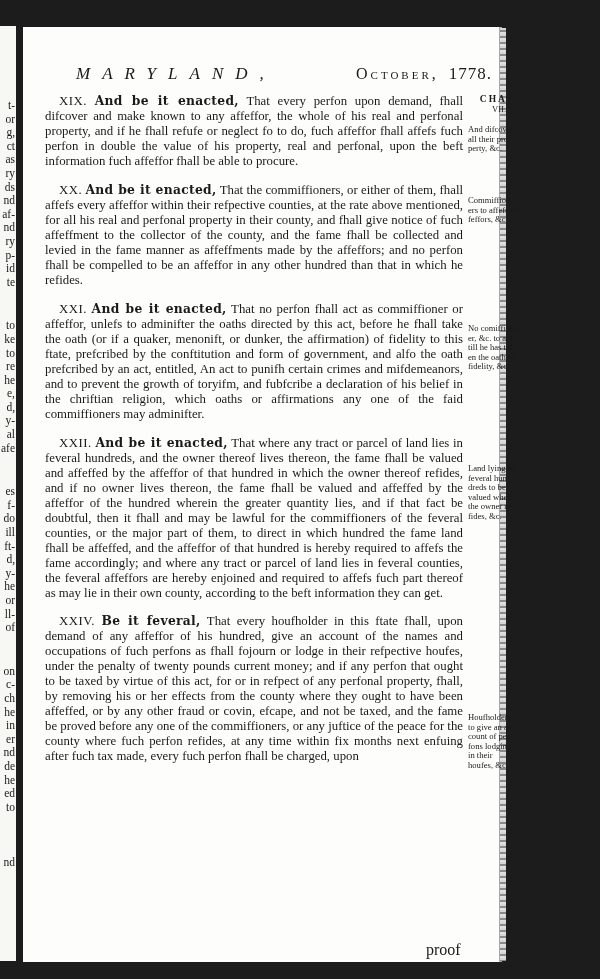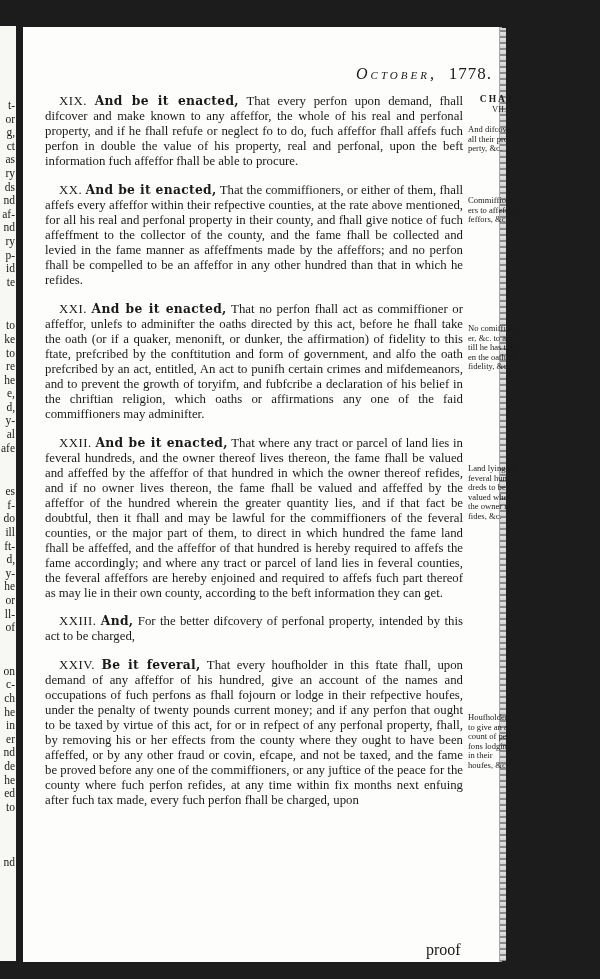--- a/index.html
+++ b/index.html
@@ -21,21 +21,21 @@
     .page-right-edge {
       position: absolute; left: 500px; top: 28px; width: 6px; height: 933px;
       background: repeating-linear-gradient(180deg, #d6d6d6 0 2px, #8a8a8a 2px 4px, #e0e0e0 4px 6px);
     }
 
     .running-head {
       position: absolute; left: 52px; top: 64px; width: 440px; height: 22px;
       font-size: 17px;
     }
     .rh-state { position: absolute; left: 24px; top: 0; font-style: italic; letter-spacing: 12px; }
-    .rh-month { position: absolute; left: 304px; top: 1px; font-variant: small-caps; letter-spacing: 3px; font-size: 16px; font-style: italic; }
+    .rh-month { position: absolute; left: 304px; top: 1px; font-variant: small-caps; letter-spacing: 3px; font-size: 16px; }
     .rh-year { position: absolute; right: 0; top: 0; font-size: 17px; letter-spacing: 1px; }
 
     .body-col {
       position: absolute; left: 45px; top: 93px; width: 418px;
       font-size: 12.8px; line-height: 15px; text-align: justify;
     }
     .section { margin-bottom: 12px; }
     .section p { text-indent: 14px; }
     .sec-num { letter-spacing: 0.5px; }
     .blackletter { font-family: "DejaVu Serif", serif; font-weight: bold; letter-spacing: 0.3px; font-size: 12.3px; }
@@ -104,20 +104,21 @@
   <span class="frag">ed</span>
   <span class="frag">to</span>
   <div style="height:42px"></div>
   <span class="frag">nd</span>
 </div>
 
 <div class="page"></div>
 <div class="page-right-edge"></div>
 
 <div class="running-head">
+  <span class="rh-state">MARYLAND,</span>
   <span class="rh-month">October,</span>
   <span class="rh-year">1778.</span>
 </div>
 
 <div class="body-col">
   <div class="section" style="margin-bottom:13px">
     <p>
       <span class="sec-num">XIX.</span>
       <span class="blackletter">And be it enacted,</span>
       <span>That every perfon upon demand, fhall difcover and make known to any affeffor, the whole of his real and perfonal property, and if he fhall refufe or neglect fo to do, fuch af­feffor fhall affefs fuch perfon in double the value of his property, real and perfonal, upon the beft information fuch affeffor fhall be able to procure.</span>
@@ -135,27 +136,20 @@
       <span class="sec-num">XXI.</span>
       <span class="blackletter">And be it enacted,</span>
       <span>That no perfon fhall act as commiffioner or affeffor, unlefs to adminifter the oaths directed by this act, before he fhall take the oath (or if a quaker, menonift, or dunker, the affir­mation) of fidelity to this ftate, prefcribed by the conftitution and form of government, and alfo the oath prefcribed by an act, entitled, An act to punifh certain crimes and mifdemeanors, and to prevent the growth of toryifm, and fubfcribe a declaration of his belief in the chriftian religion, which oaths or affirmations any one of the faid commiffioners may adminifter.</span>
     </p>
   </div>
   <div class="section" style="">
     <p>
       <span class="sec-num">XXII.</span>
       <span class="blackletter">And be it enacted,</span>
       <span>That where any tract or parcel of land lies in feveral hundreds, and the owner thereof lives thereon, the fame fhall be valued and affeffed by the affeffor of that hundred in which the owner thereof refides, and if no owner lives thereon, the fame fhall be valued and affeffed by the affeffor of the hundred wherein the greater quantity lies, and if that fact be doubtful, then it fhall and may be lawful for the commiffioners of the feveral counties, or the major part of them, to direct in which hundred the fame land fhall be affeffed, and the affeffor of that hundred is hereby required to affefs the fame accordingly; and where any tract or parcel of land lies in feveral coun­ties, the feveral affeffors are hereby enjoined and required to affefs fuch part thereof as may lie in their own county, according to the beft in­formation they can get.</span>
-    </p>
-  </div>
-  <div class="section" style="margin-bottom:13px">
-    <p>
-      <span class="sec-num">XXIII.</span>
-      <span class="blackletter">And,</span>
-      <span>For the better difcovery of perfonal property, in­tended by this act to be charged,</span>
     </p>
   </div>
   <div class="section">
     <p>
       <span class="sec-num">XXIV.</span>
       <span class="blackletter">Be it feveral,</span>
       <span>That every houfholder in this ftate fhall, upon demand of any affeffor of his hundred, give an account of the names and occupations of fuch perfons as fhall fojourn or lodge in their refpective houfes, under the penalty of twenty pounds current money; and if any perfon that ought to be taxed by virtue of this act, for or in refpect of any perfonal property, fhall, by removing his or her effects from the county where they ought to have been affeffed, or by any other fraud or covin, efcape, and not be taxed, and the fame be proved before any one of the commiffioners, or any juftice of the peace for the county where fuch perfon refides, at any time within fix months next enfuing after fuch tax made, every fuch perfon fhall be charged, upon</span>
     </p>
   </div>
 </div>

